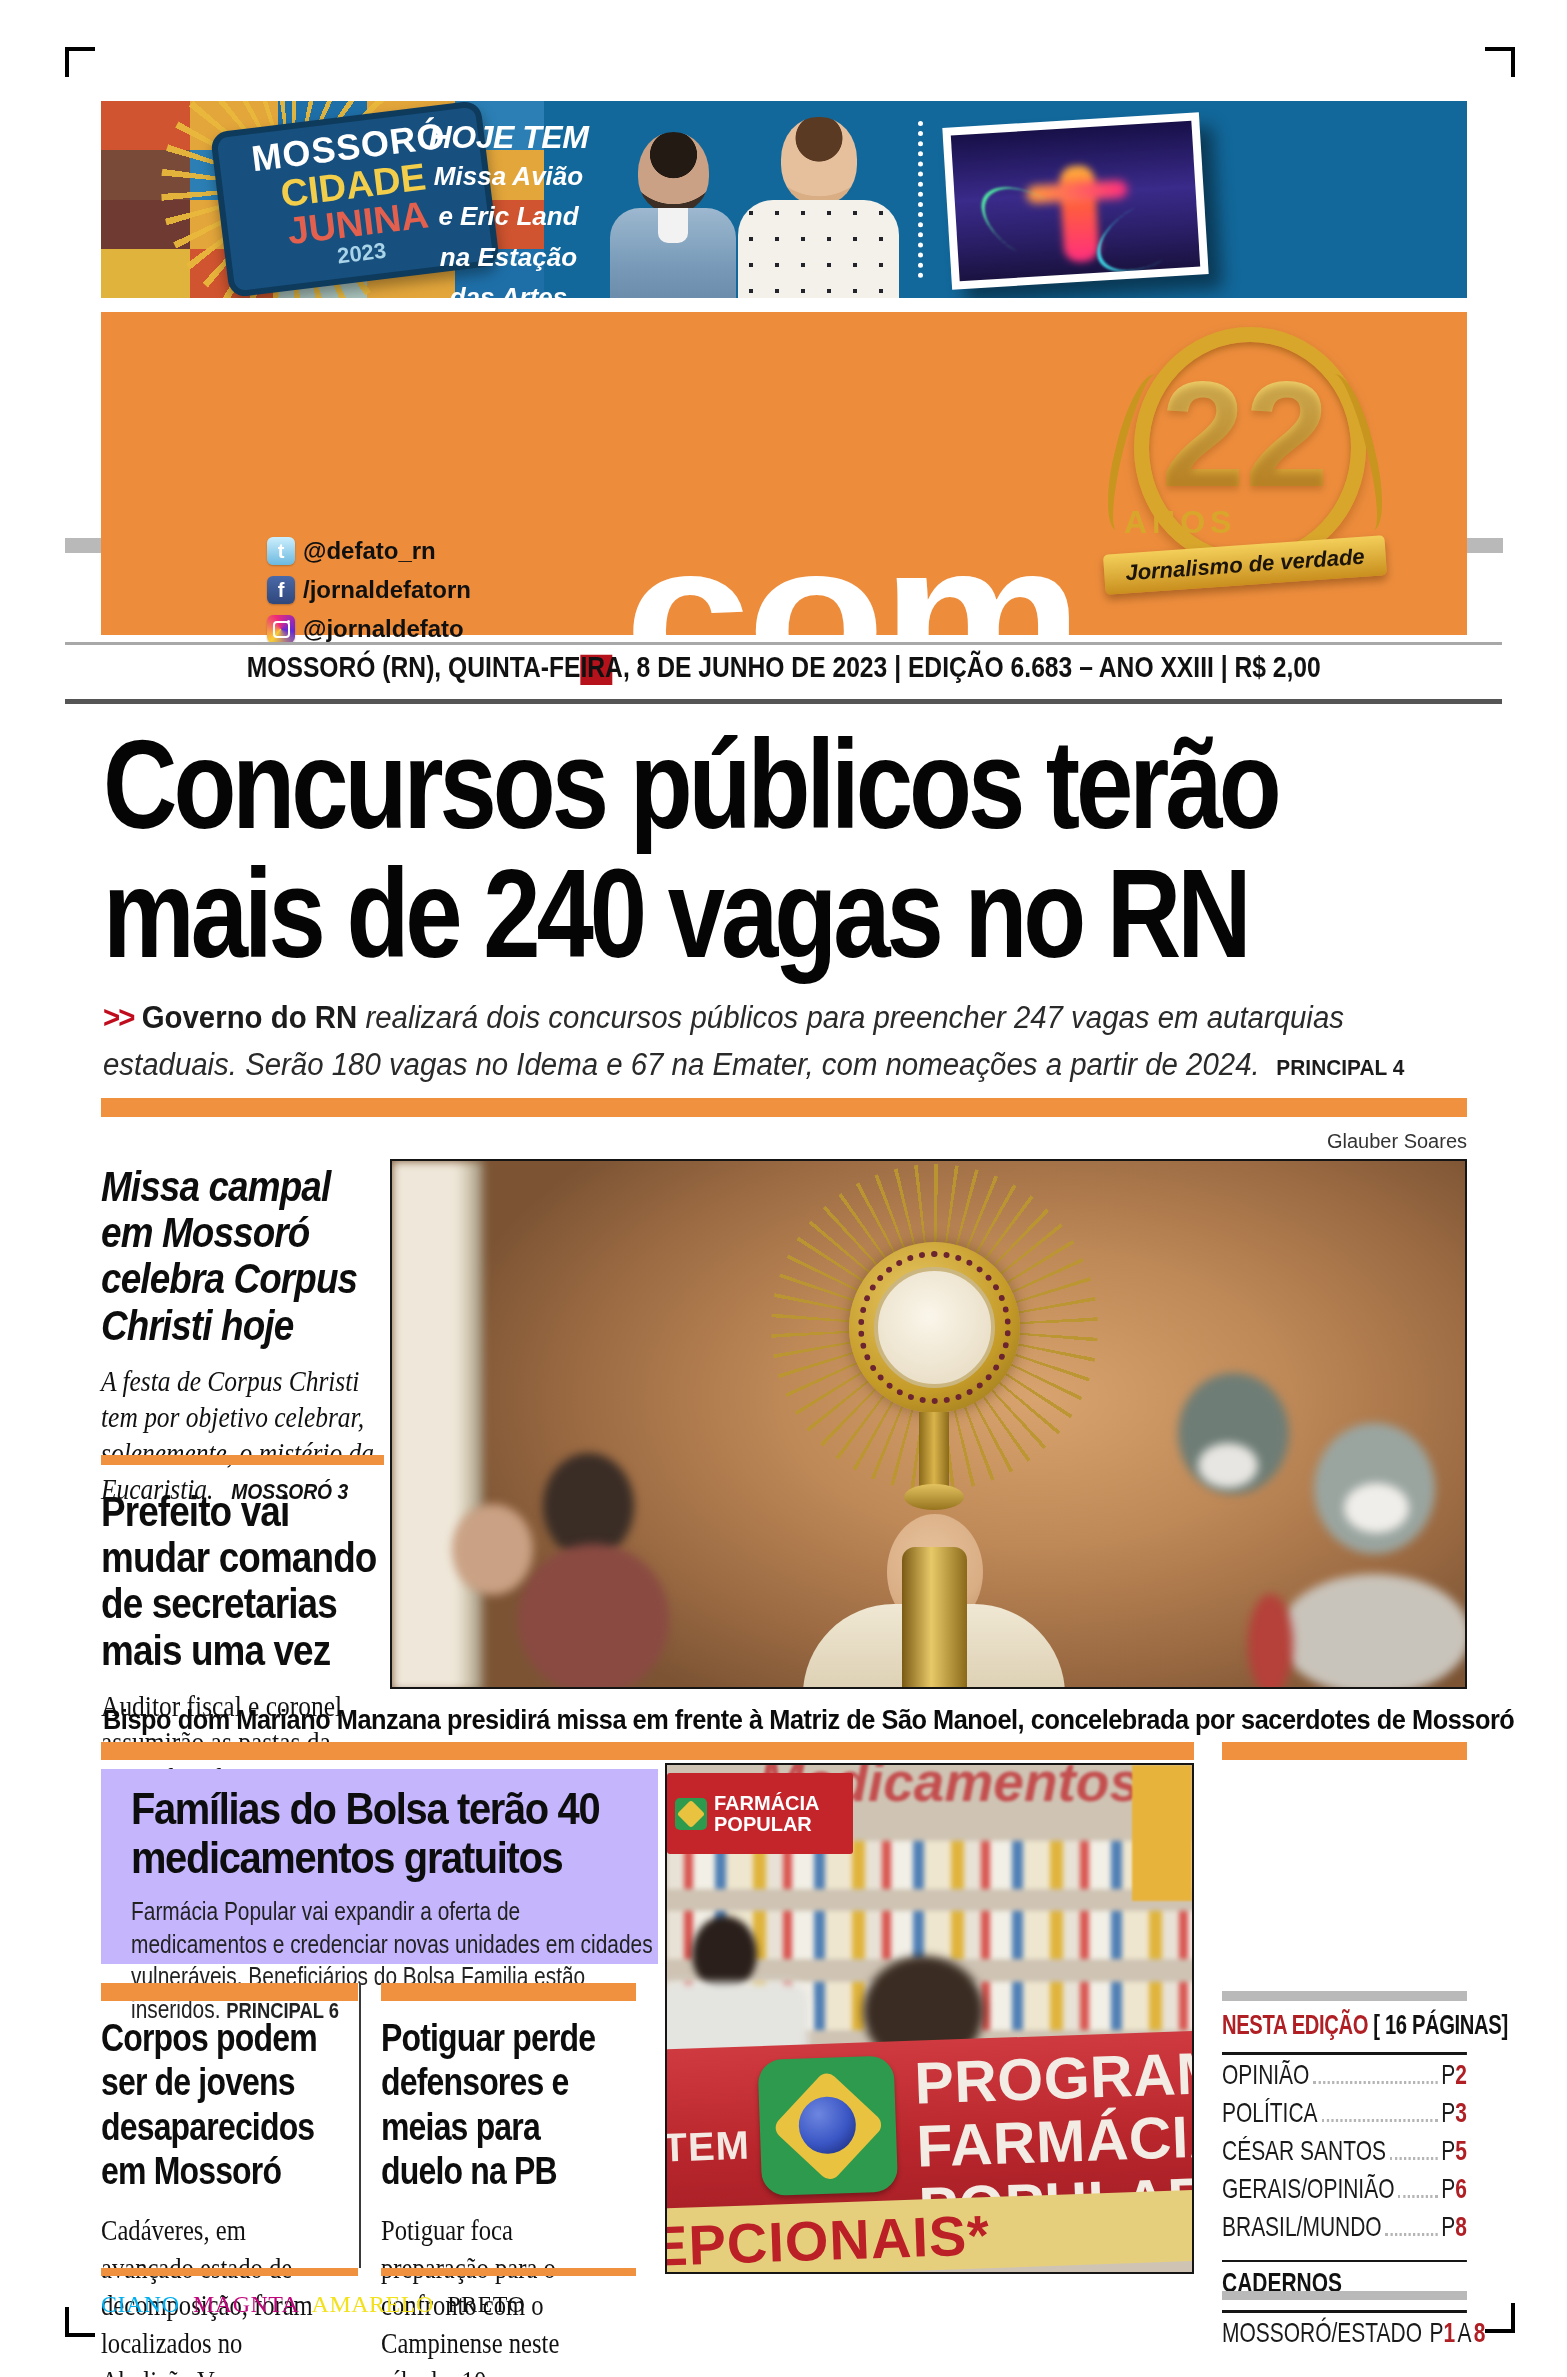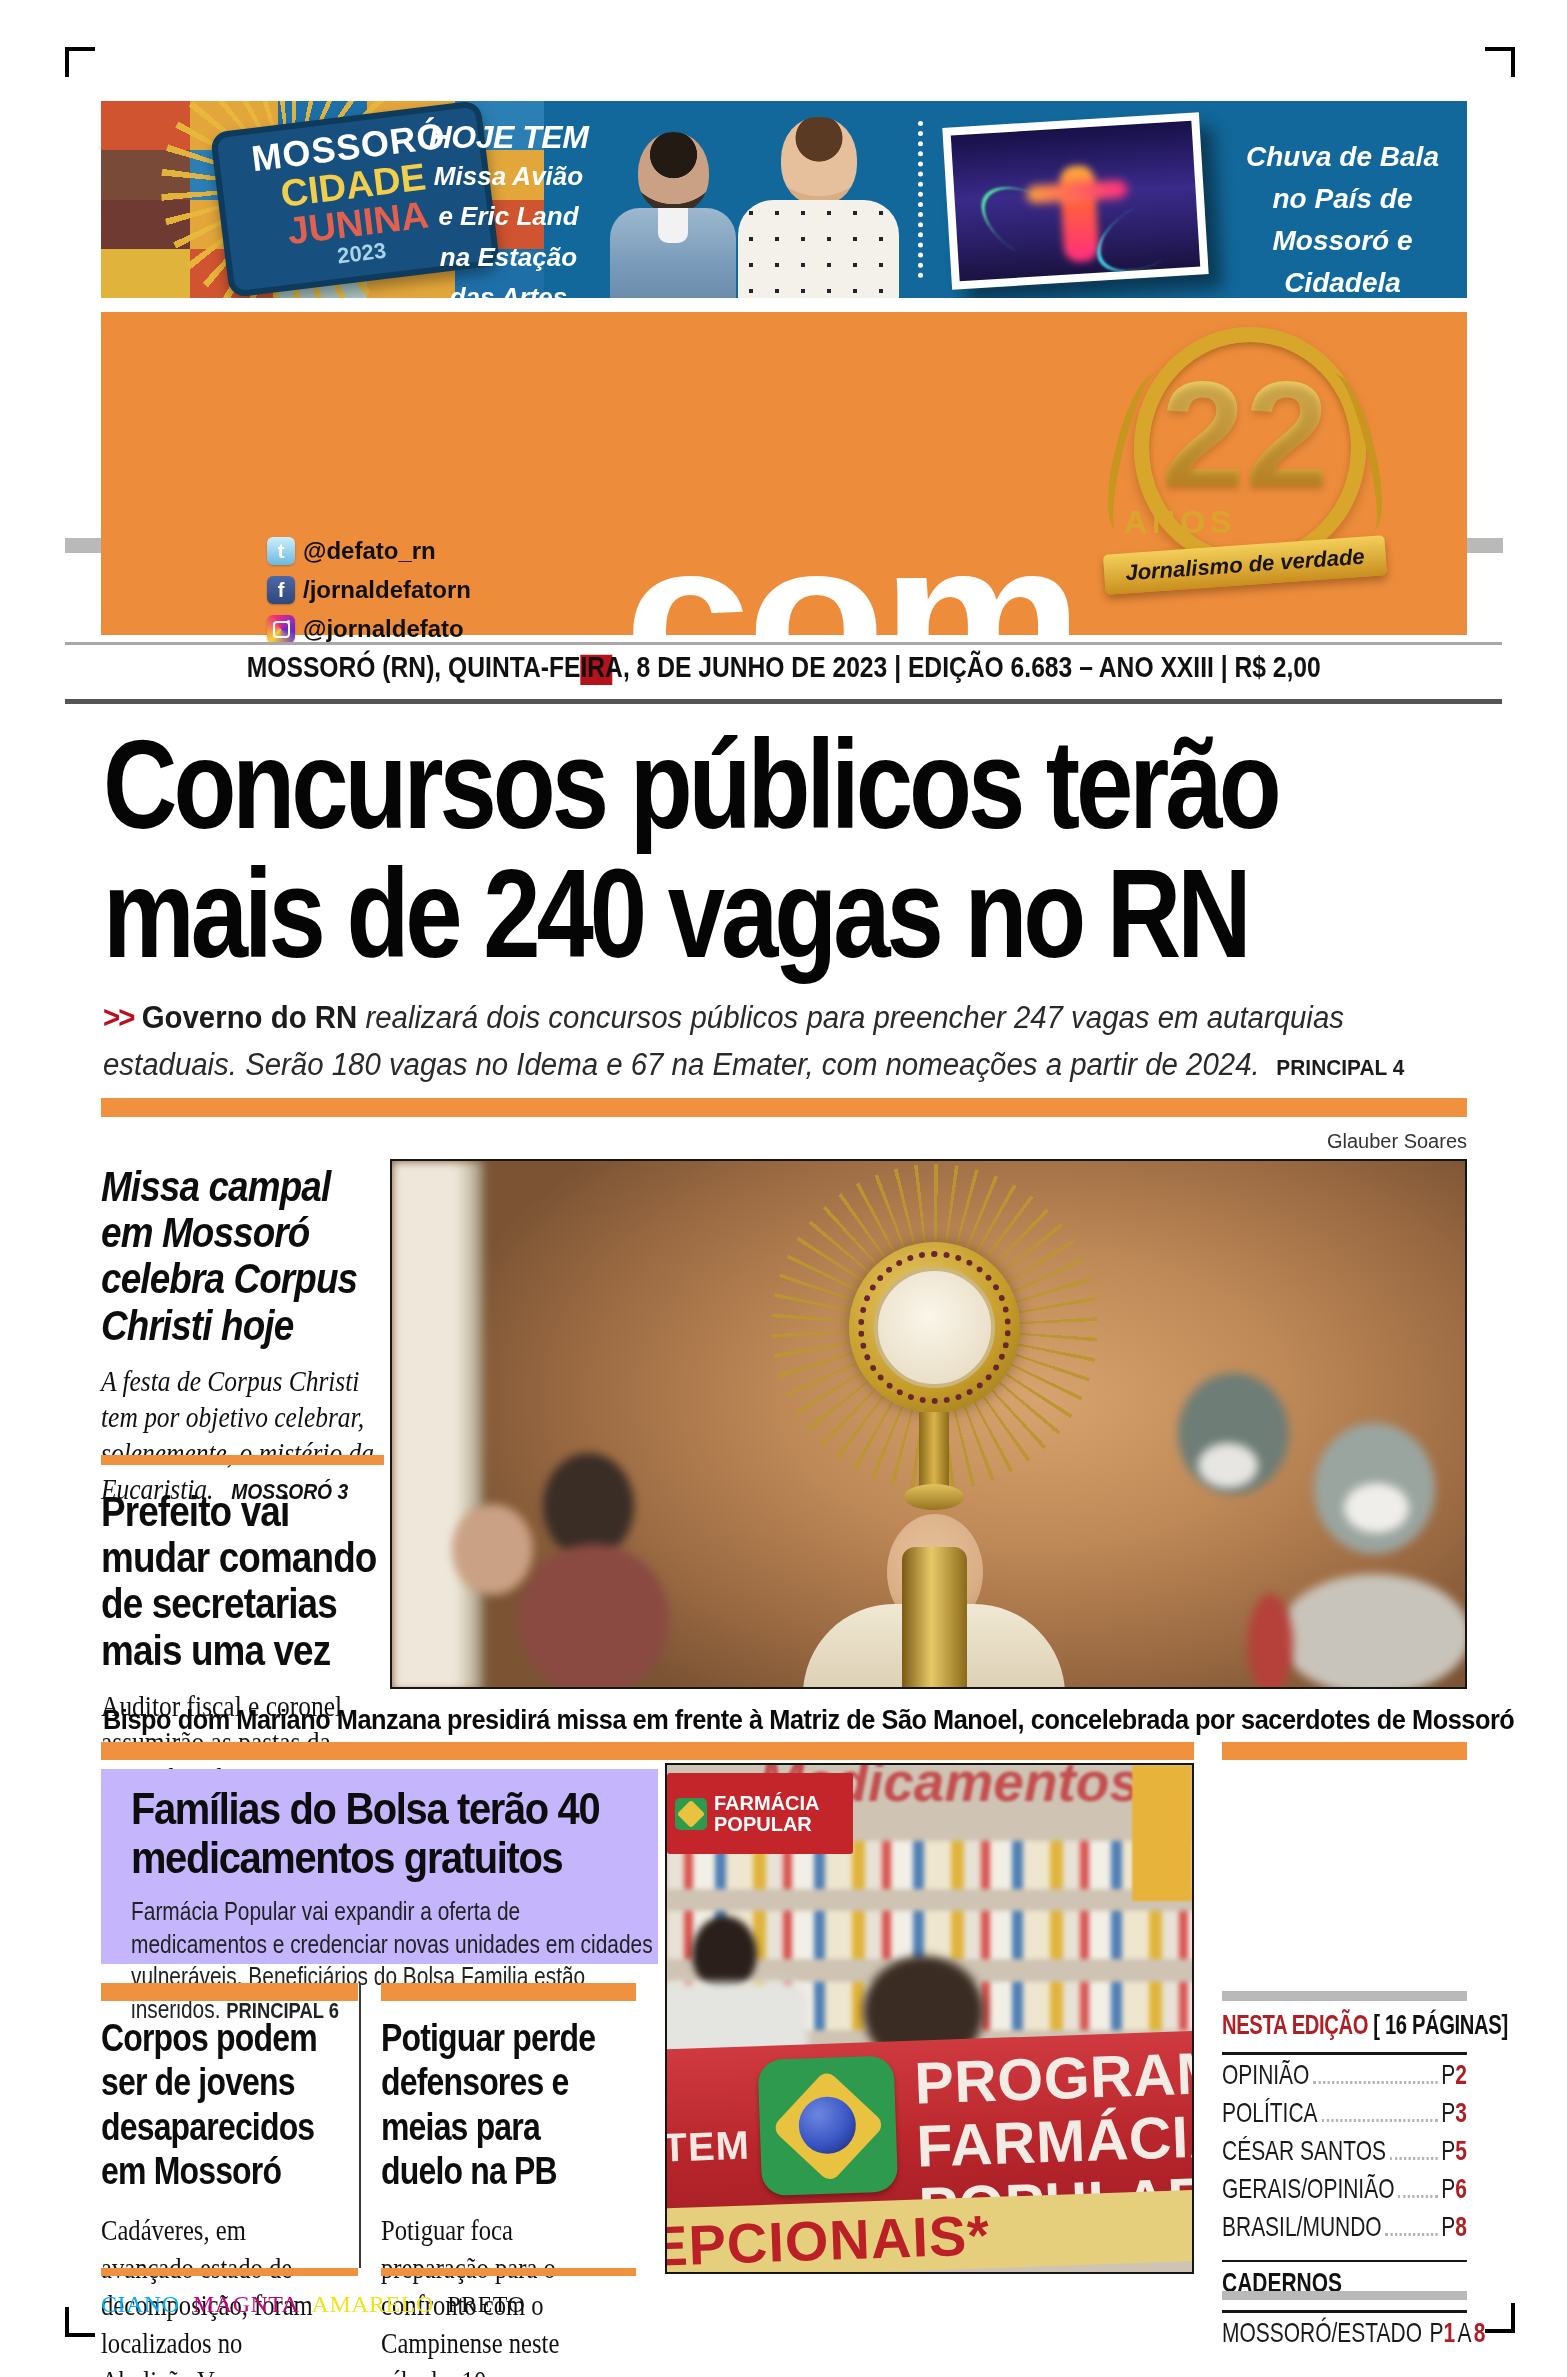--- a/index.html
+++ b/index.html
@@ -230,26 +230,20 @@
     </div>
     <div class="x dots"></div>
     <div class="x polaroid">
       <div class="inner">
         <div class="x neon"></div>
         <div class="x neonArms"></div>
         <div class="x streamer" style="left:8%;top:45%;transform:rotate(35deg);"></div>
         <div class="x streamer c2" style="left:56%;top:55%;transform:rotate(-25deg);"></div>
       </div>
     </div>
-    <div class="x chuva">
-      <div>Chuva de Bala</div>
-      <div>no País de</div>
-      <div>Mossoró e</div>
-      <div>Cidadela</div>
-    </div>
   </div>
 
   <div class="x masthead">
     <div class="x logocom nw"><span class="dot">.</span><span>com</span></div>
     <div class="x social">
       <div class="srow">
         <span class="sic tw">t</span>
         <span class="shandle">@defato_rn</span>
       </div>
       <div class="srow">

